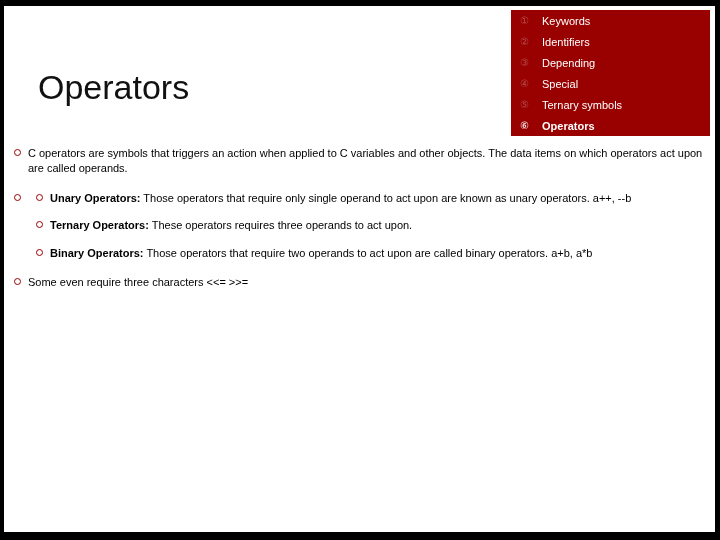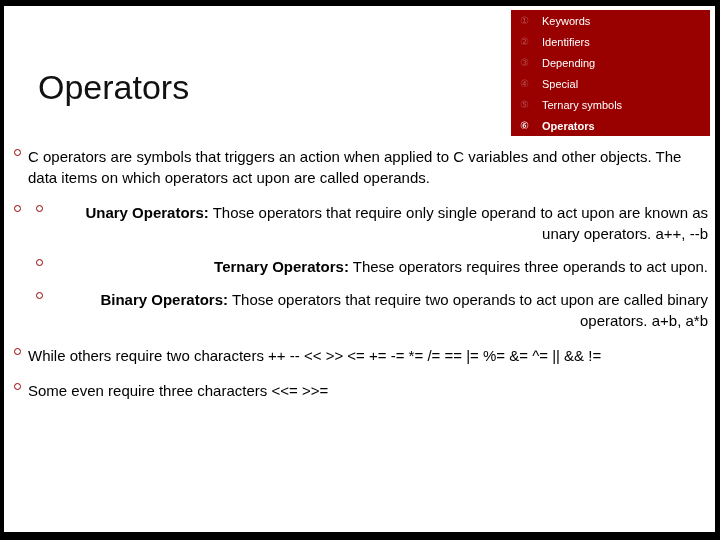--- a/index.html
+++ b/index.html
@@ -51,21 +51,21 @@
     font-size: 10px;
   }
   .legend-label { color: #fff; text-align: center; }
   .legend-row.active .legend-num { color: #fff; }
   .legend-row.active .legend-label { font-weight: 700; }
   .body {
     position: absolute;
     left: 8px;
     right: 7px;
     top: 140px;
-    font-size: 15px;
+    font-size: 11px;
     line-height: 1.4;
     color: #000;
   }
   ul.lvl1 {
     list-style: none;
     margin: 0;
     padding: 0;
   }
   ul.lvl1 > li {
     position: relative;
@@ -85,21 +85,20 @@
   }
   ul.lvl2 {
     list-style: none;
     margin: 10px 0 0 0;
     padding: 0;
   }
   ul.lvl2 > li {
     position: relative;
     padding-left: 22px;
     margin-bottom: 12px;
-    text-align: right;
   }
   ul.lvl2 > li::before {
     content: "";
     position: absolute;
     left: 8px;
     top: 3px;
     width: 7px;
     height: 7px;
     border: 1.5px solid #990000;
     border-radius: 50%;
@@ -153,21 +152,18 @@
           </li>
           <li>
             <span class="b">Ternary Operators:</span><span> These operators requires three operands to act upon.</span>
           </li>
           <li>
             <span class="b">Binary Operators:</span><span> Those operators that require two operands to act upon are called binary operators. a+b, a*b</span>
           </li>
         </ul>
       </li>
       <li>
-        <span>While others require two characters    ++  --  &lt;&lt;  &gt;&gt;  &lt;=  +=  -=  *=  /=  ==  |=  %=  &amp;=  ^=  ||  &amp;&amp;  !=</span>
-      </li>
-      <li>
         <span>Some even require three characters &lt;&lt;=  &gt;&gt;=</span>
       </li>
     </ul>
   </div>
 
 </div>
 
 </body></html>

